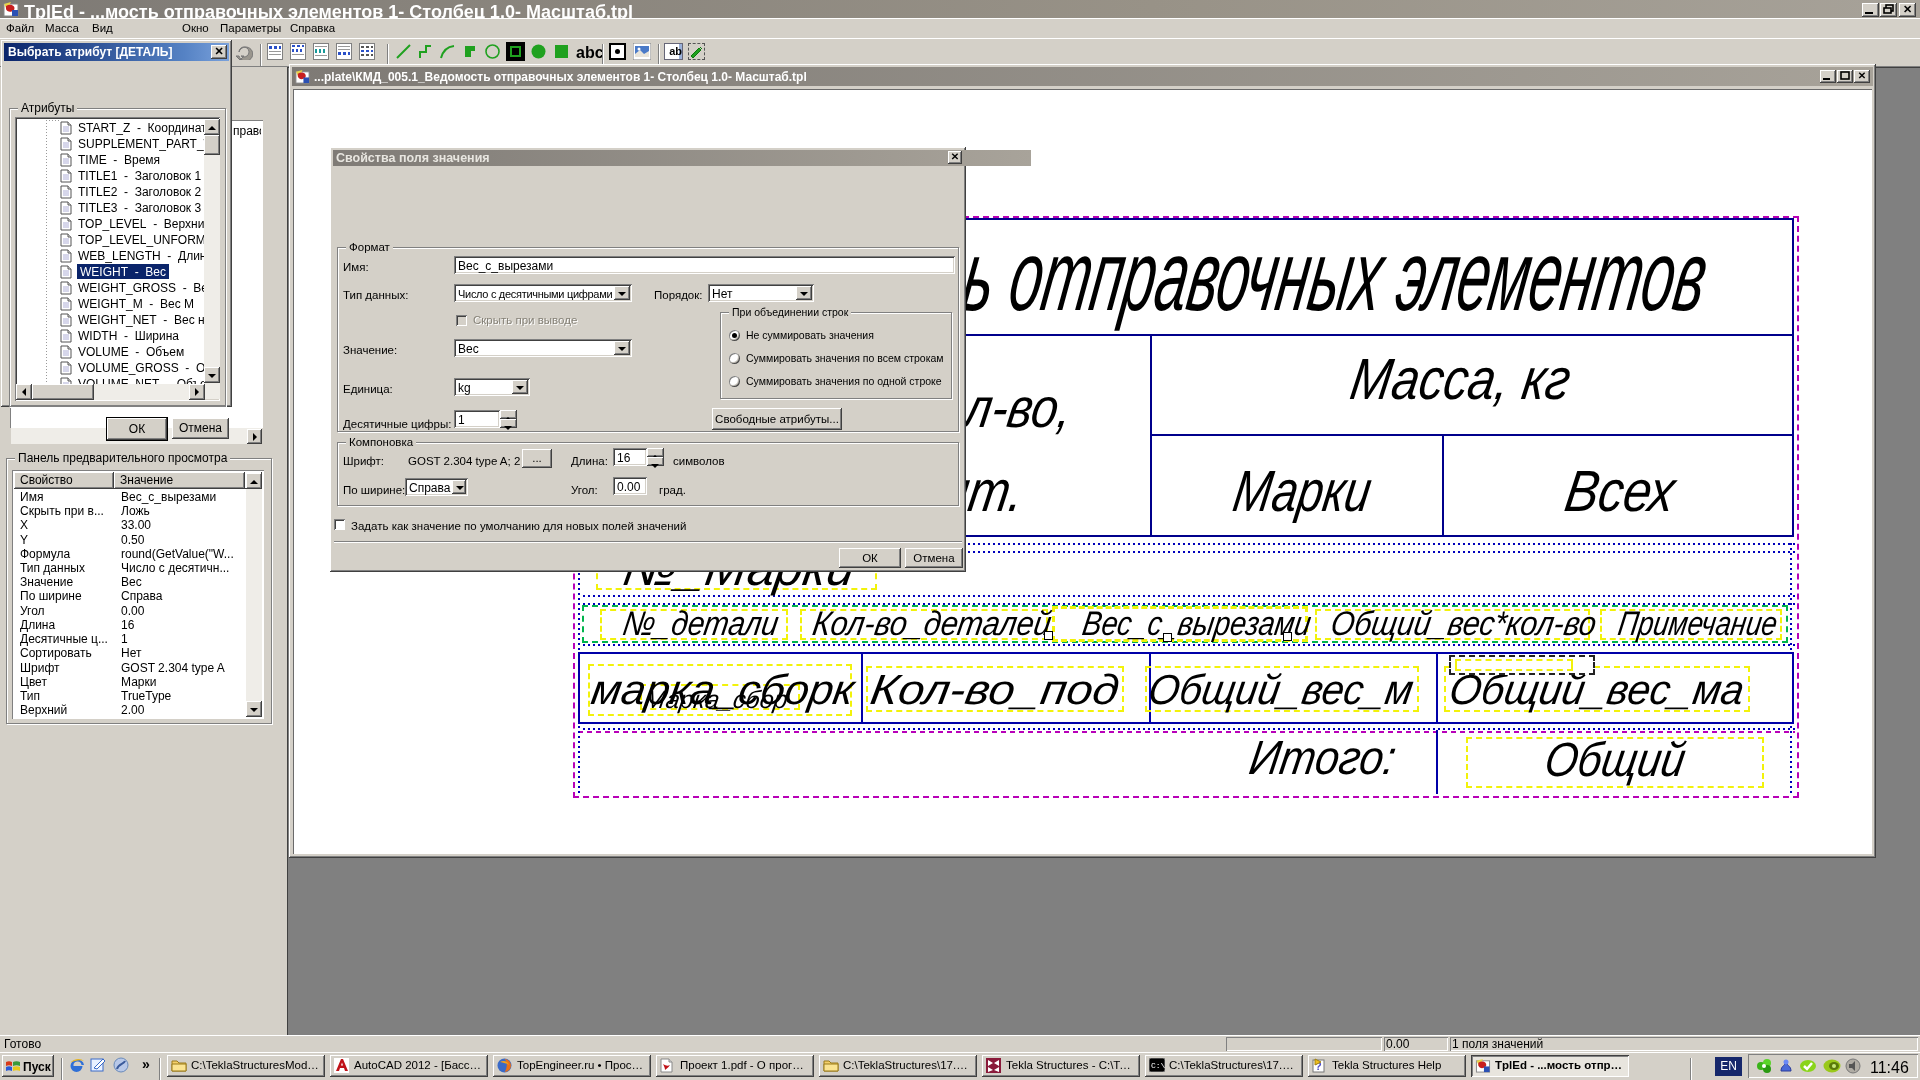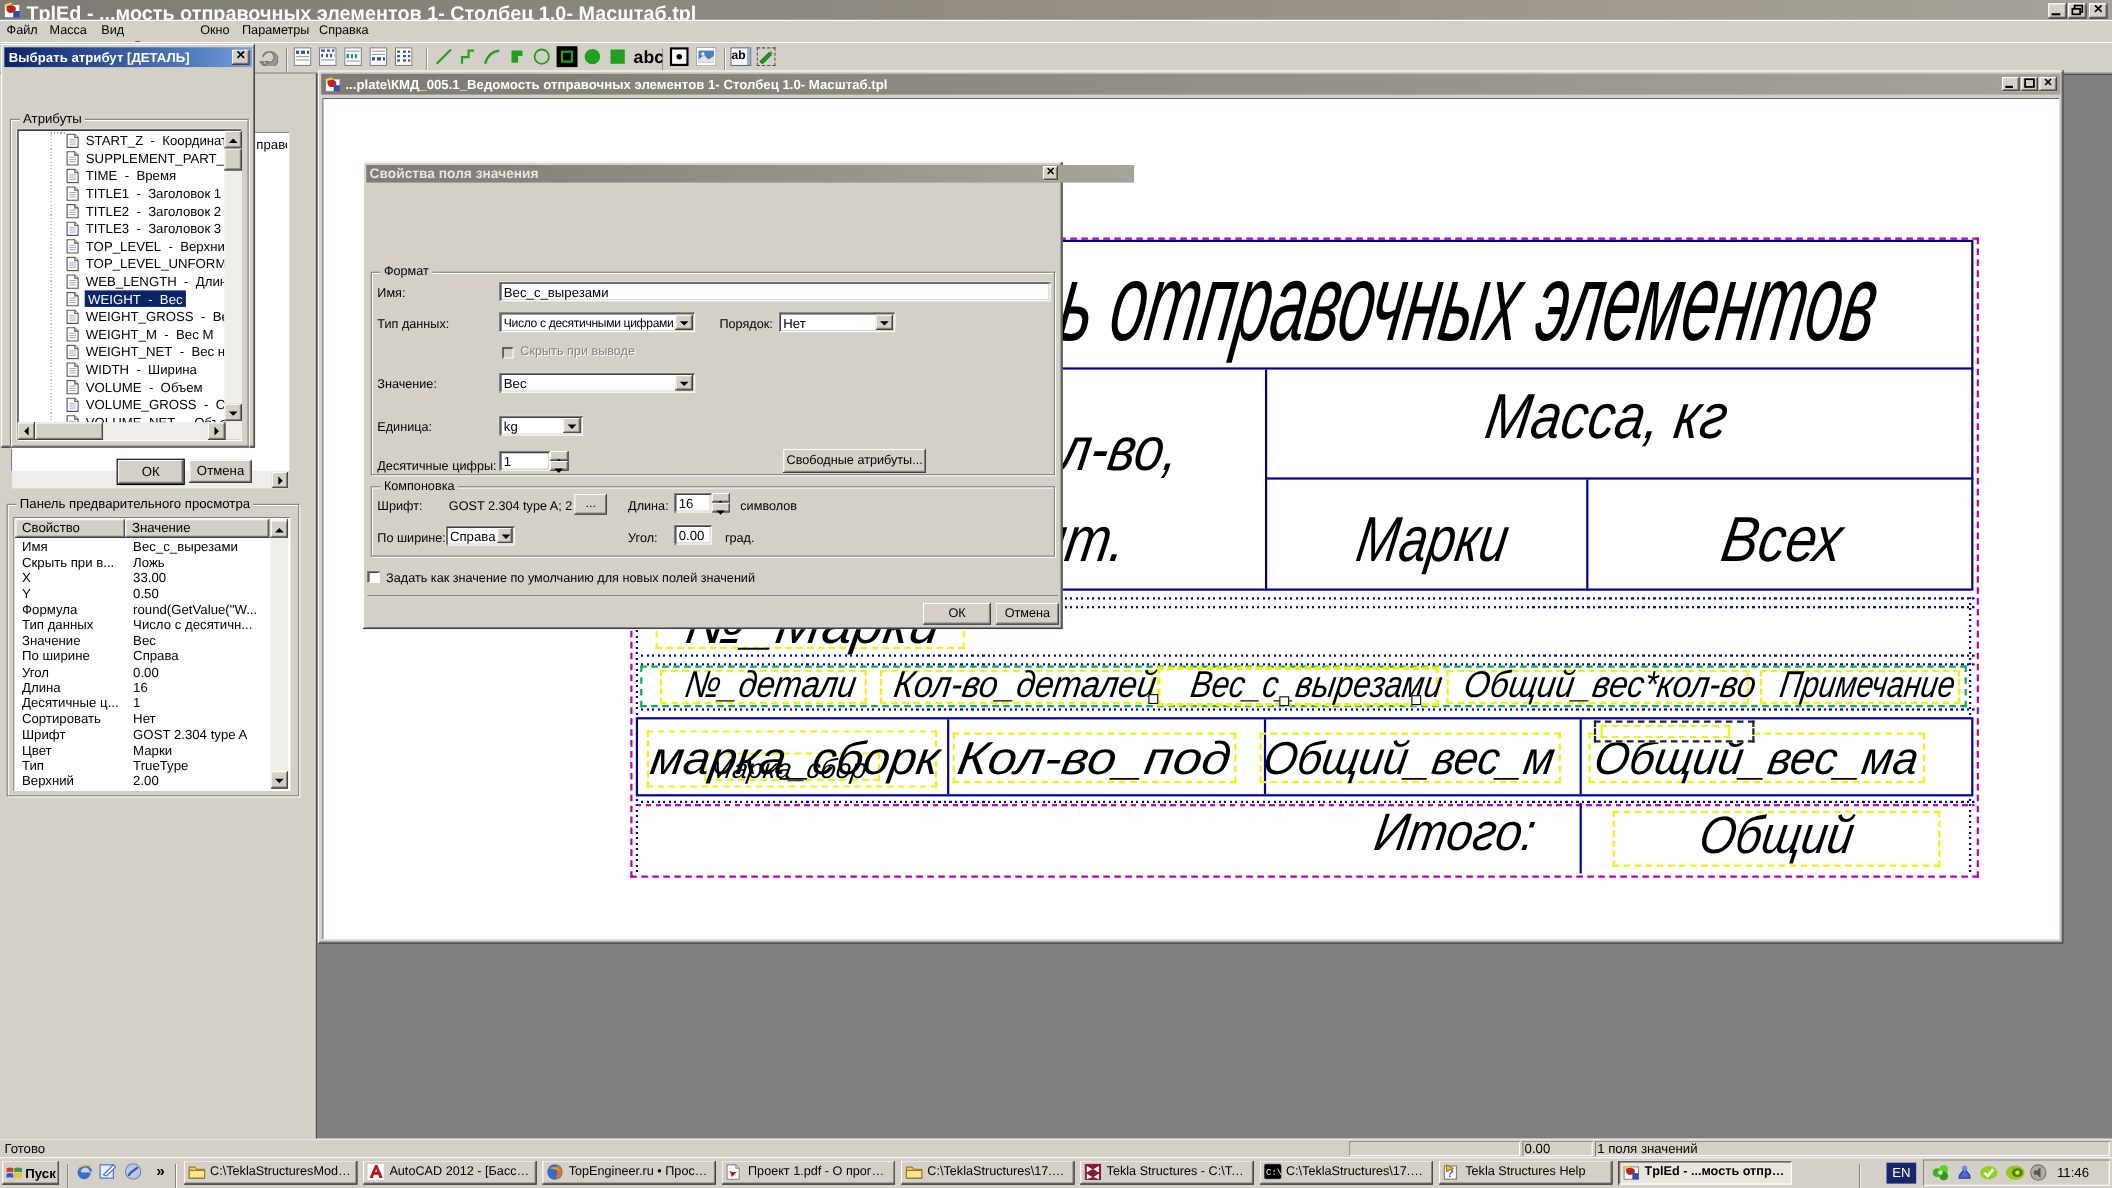--- a/index.html
+++ b/index.html
@@ -120,21 +120,21 @@
  <div class="abs" style="left:609px;top:5px;width:17px;height:17px;background:#fff;border:2px solid #000">
       <div class="abs" style="left:4px;top:4px;width:5px;height:5px;background:#000;border-radius:50%"></div>
     </div>
  <svg class="abs" style="left:633px;top:5px" width="18" height="17">
       <rect x="0" y="0" width="18" height="17" fill="#fff" stroke="#808080"></rect>
       <rect x="2" y="3" width="14" height="11" fill="#4a7ac8"></rect>
       <path d="M2 11 L7 7 L11 11 L16 8 L16 14 L2 14 Z" fill="#e8e4da"></path>
       <circle cx="6" cy="6" r="1.5" fill="#fff"></circle>
     </svg>
  <div class="abs tb-sep" style="left:657px;top:3px"></div>
- <div class="abs" style="left:664px;top:5px;width:19px;height:17px;border:1px solid #667;font-weight:bold;font-size:11px;text-align:left;line-height:15px;background:#fff;box-shadow:inset -3px 0 0 #9ab0d8">ab</div>
+ <div class="abs" style="left:664px;top:5px;width:19px;height:17px;border:1px solid #667;font-weight:bold;font-size:11px;text-align:right;line-height:15px;background:#fff;box-shadow:inset -3px 0 0 #9ab0d8">ab</div>
  <div class="abs" style="left:688px;top:5px;width:17px;height:17px;border:1.5px dashed #555"><svg width="14" height="14">
         <path d="M2 12 L10 4 L12 6 L4 14 Z M11 3 L13 5" fill="#1fa11f" stroke="#0c7a0c"></path>
       </svg></div>
 </div>
 
 <div class="abs" style="left:0;top:67px;width:287px;height:968px;background:#d4d0c8"></div>
 <div id="leftpanel">
  <div class="abs sunk2" style="left:10px;top:120px;width:253px;height:308px;background:#fff"></div>
  <div class="abs" style="left:233px;top:124px;font-size:12px;white-space:nowrap;overflow:hidden;width:28px">право</div>
  <div class="abs" style="left:11px;top:428px;width:251px;height:16px;background:#efede8"></div>
@@ -389,21 +389,21 @@
       </svg>
       <svg class="abs" style="left:75px;top:5px" width="18" height="14">
         <ellipse cx="9" cy="7" rx="8.5" ry="6.5" fill="#9ac81a"></ellipse>
         <ellipse cx="11" cy="7" rx="5" ry="4" fill="#5a7a0a"></ellipse>
         <circle cx="11" cy="7" r="2" fill="#c8e87a"></circle>
       </svg>
       <svg class="abs" style="left:97px;top:4px" width="16" height="16">
         <circle cx="8" cy="8" r="7" fill="#b0aca4" stroke="#777"></circle>
         <path d="M4 6 L7 6 L10 3 L10 13 L7 10 L4 10 Z" fill="#555"></path>
       </svg>
-      <div class="abs" style="left:122px;top:5px;font-size:12px">11:46</div>
+      <div class="abs" style="left:122px;top:5px;font-size:16px">11:46</div>
     </div>
   </div>
 
 <div id="dlgattr" class="abs raised" style="left:1px;top:40px;width:231px;height:367px">
  <div class="abs" style="left:3px;top:3px;width:225px;height:18px;background:linear-gradient(90deg,#0a246a,#5582c4 80%,#7ba2dc)">
   <div class="abs" style="left:4px;top:2px;font-weight:bold;font-size:12px;color:#fff">Выбрать атрибут [ДЕТАЛЬ]</div>
   <div class="abs btn" style="left:207px;top:2px;width:16px;height:14px;font-weight:bold;font-size:11px;line-height:13px">✕</div>
  </div>
  <div class="abs grp" style="left:8px;top:68px;width:217px;height:299px">
       <div class="lbl">Атрибуты</div>
@@ -584,20 +584,30 @@
  <div class="abs grp" style="left:7px;top:100px;width:622px;height:185px">
       <div class="lbl">Формат</div>
   <div class="abs" style="left:5px;top:13px">Имя:</div>
   <div class="abs cmb" style="left:116px;top:8px;width:501px;height:18px">Вес_с_вырезами</div>
   <div class="abs" style="left:5px;top:41px">Тип данных:</div>
   <div class="abs cmb" style="left:116px;top:36px;width:178px;height:18px;letter-spacing:-0.3px;font-size:11px">Число с десятичными цифрами<div class="dd"></div></div>
   <div class="abs" style="left:316px;top:41px">Порядок:</div>
   <div class="abs cmb" style="left:370px;top:36px;width:106px;height:18px">Нет<div class="dd"></div></div>
   <div class="abs" style="left:118px;top:67px;width:11px;height:11px;background:#d4d0c8;box-shadow:inset 1px 1px 0 #808080,inset -1px -1px 0 #fff,inset 2px 2px 0 #404040"></div>
   <div class="abs" style="left:135px;top:66px;color:#868278;text-shadow:1px 1px 0 #fff">Скрыть при выводе</div>
+  <div class="abs grp" style="left:382px;top:64px;width:232px;height:87px;font-size:10.5px">
+        <div class="lbl">При объединении строк</div>
+   <div class="abs" style="left:8px;top:17px;width:11px;height:11px;border-radius:50%;background:#fff;box-shadow:inset 1px 1px 0 #808080,inset -1px -1px 1px #404040,inset -2px -2px 0 #d4d0c8"></div>
+   <div class="abs" style="left:11px;top:20px;width:5px;height:5px;border-radius:50%;background:#000"></div>
+   <div class="abs" style="left:25px;top:16px">Не суммировать значения</div>
+   <div class="abs" style="left:8px;top:40px;width:11px;height:11px;border-radius:50%;background:#fff;box-shadow:inset 1px 1px 0 #808080,inset -1px -1px 1px #404040,inset -2px -2px 0 #d4d0c8"></div>
+   <div class="abs" style="left:25px;top:39px">Суммировать значения по всем строкам</div>
+   <div class="abs" style="left:8px;top:63px;width:11px;height:11px;border-radius:50%;background:#fff;box-shadow:inset 1px 1px 0 #808080,inset -1px -1px 1px #404040,inset -2px -2px 0 #d4d0c8"></div>
+   <div class="abs" style="left:25px;top:62px">Суммировать значения по одной строке</div>
+  </div>
   <div class="abs" style="left:5px;top:96px">Значение:</div>
   <div class="abs cmb" style="left:116px;top:91px;width:178px;height:18px">Вес<div class="dd"></div></div>
   <div class="abs" style="left:5px;top:135px">Единица:</div>
   <div class="abs cmb" style="left:116px;top:130px;width:76px;height:18px">kg<div class="dd"></div></div>
   <div class="abs" style="left:5px;top:170px">Десятичные цифры:</div>
   <div class="abs cmb" style="left:116px;top:162px;width:46px;height:18px">1</div>
   <div class="abs" style="left:162px;top:162px;width:17px;height:18px">
         <div class="ar up" style="left:0;top:0;width:17px;height:9px"></div>
         <div class="ar dn" style="left:0;top:9px;width:17px;height:9px"></div>
       </div>

